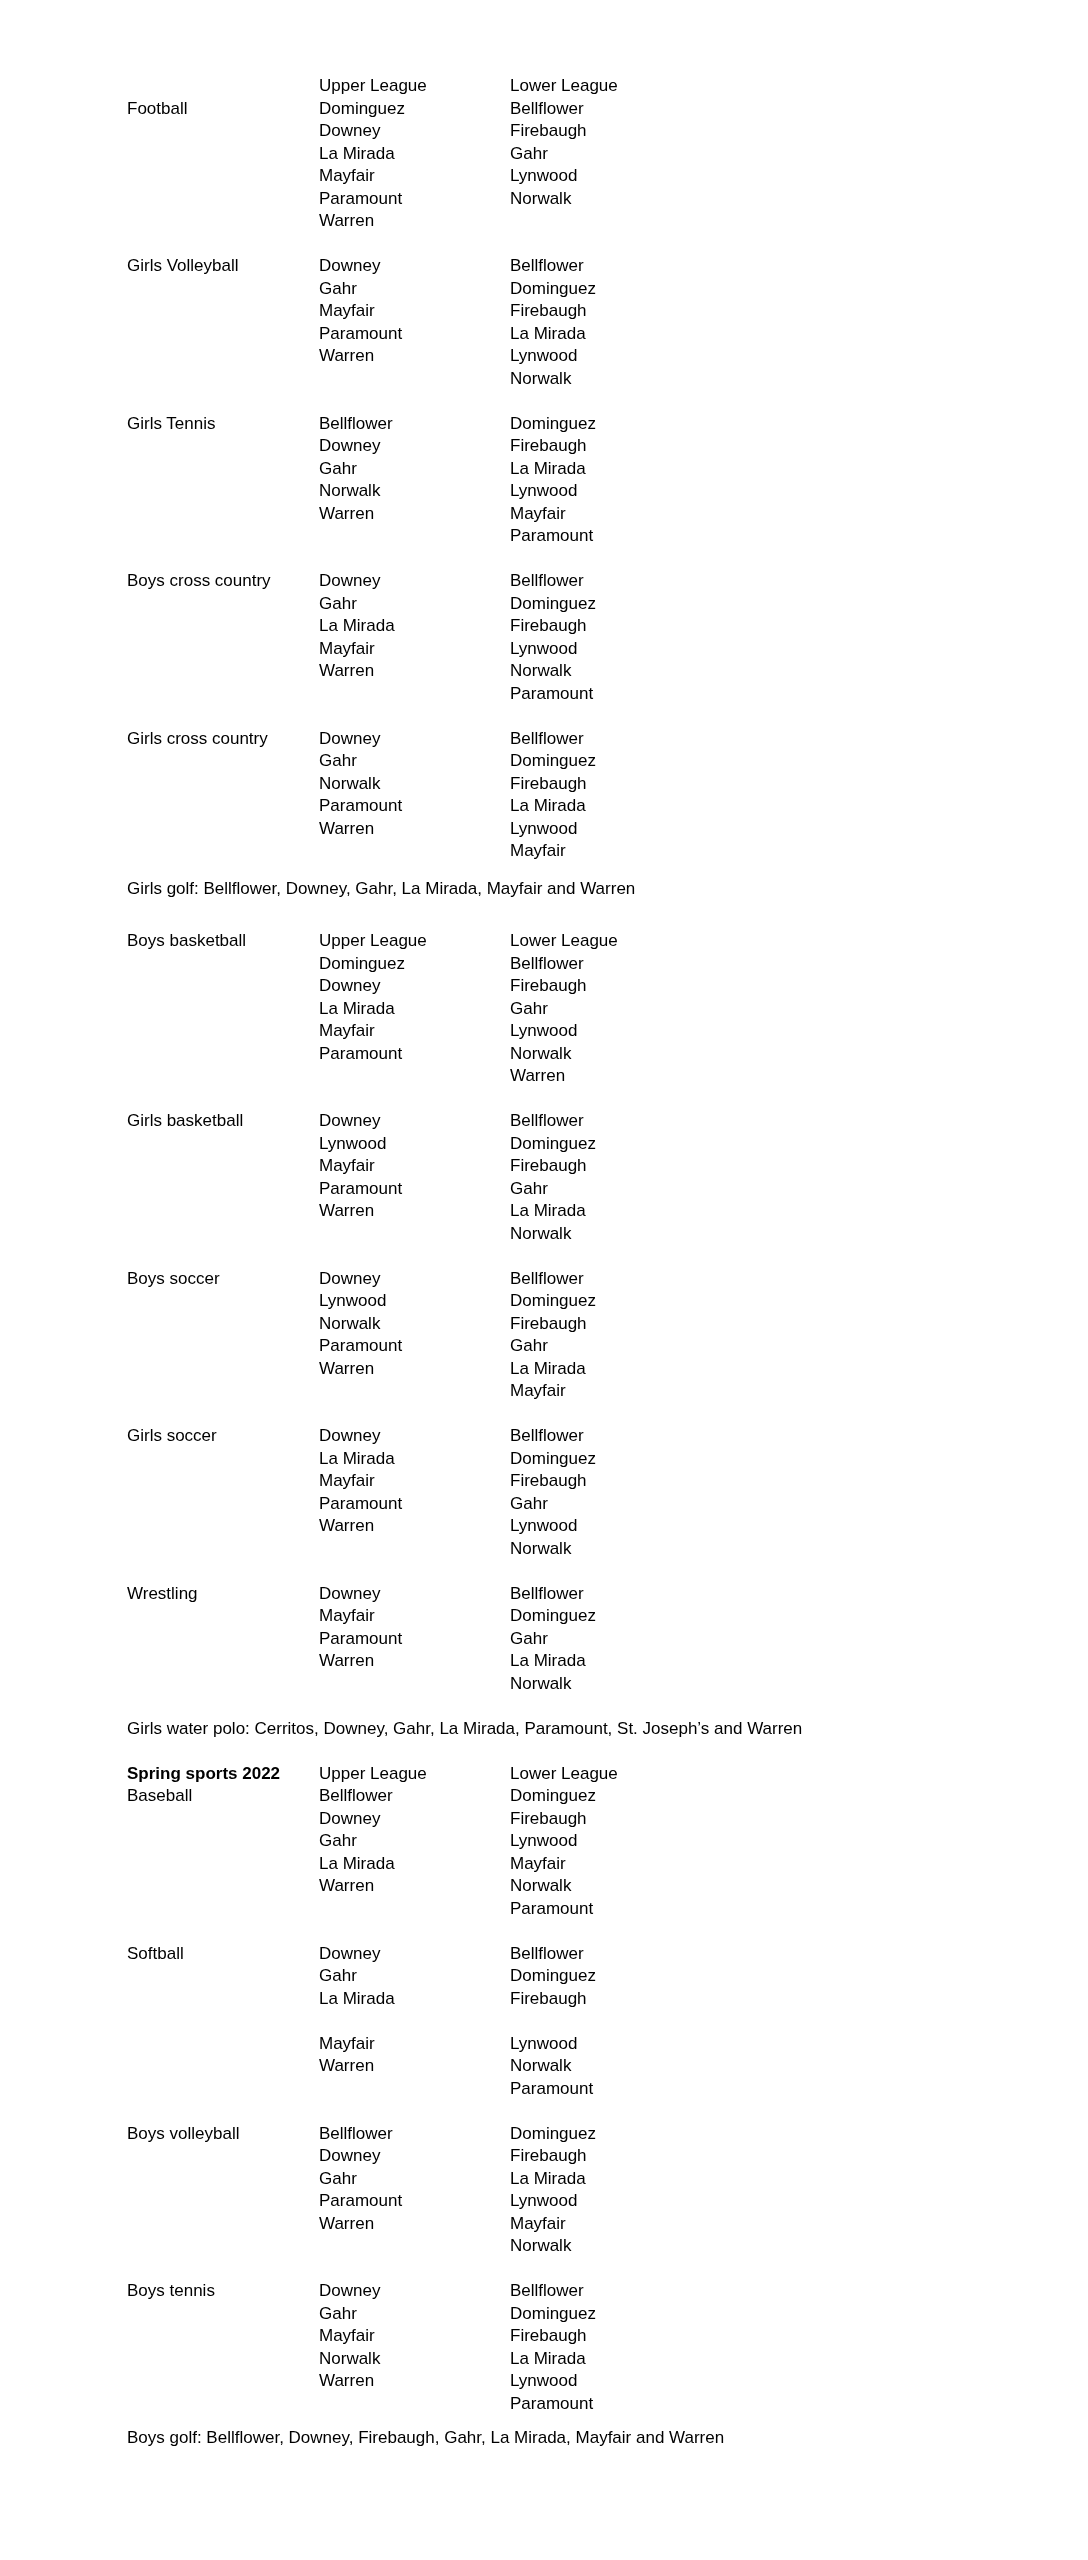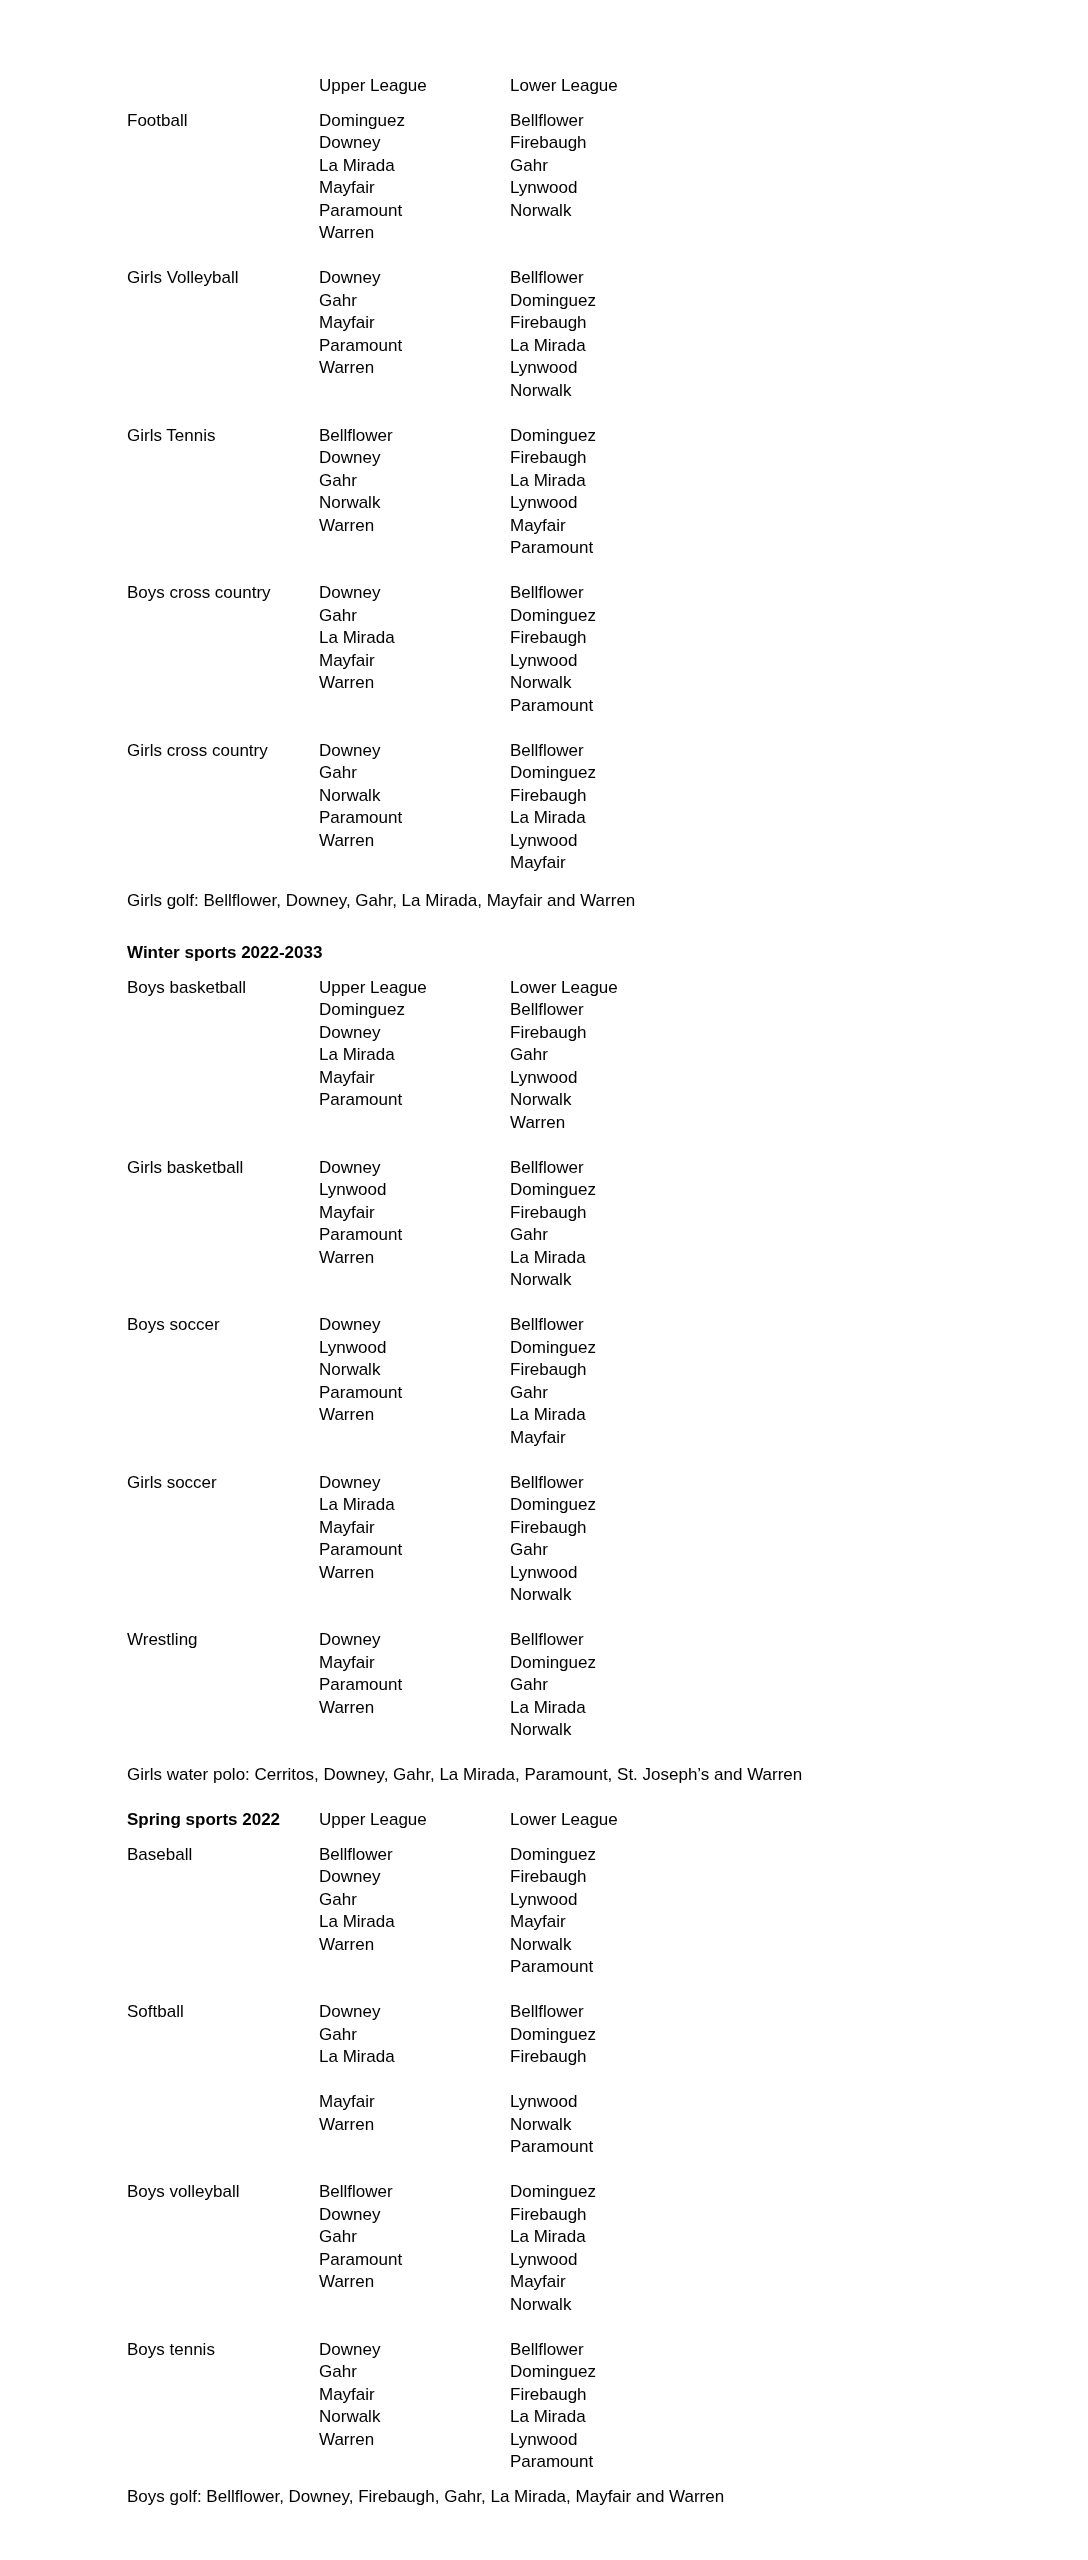--- a/index.html
+++ b/index.html
@@ -28,21 +28,21 @@
   .row {
     display: flex;
     min-height: 22.5px;
     white-space: nowrap;
   }
   .c1 { flex: 0 0 192px; width: 192px; }
   .c2 { flex: 0 0 191px; width: 191px; }
   .c3 { flex: 1 1 auto; }
   .bold { font-weight: bold; }
   .sport-block { margin-top: 22.5px; }
-  .sport-block.first { margin-top: 12px; }
+  .sport-block.first { margin-top: 0; }
   .note { min-height: 22.5px; white-space: nowrap; }
   .note.mt-sm { margin-top: 15px; }
   .note.mt-md { margin-top: 12px; }
   .note.mt-line { margin-top: 22.5px; }
 </style>
 </head>
 <body>
 
 <div class="doc" id="doc">
     <div class="section ">
@@ -207,25 +207,20 @@
         </div>
         <div class="row">
           <div class="c1"></div>
           <div class="c2"></div>
           <div class="c3">Mayfair</div>
         </div>
       </div>
       <div class="note mt-sm">Girls golf: Bellflower, Downey, Gahr, La Mirada, Mayfair and Warren</div>
     </div>
     <div class="section mt-winter">
-      <div class="row">
-        <div class="c1 bold">Winter sports 2022-2033</div>
-        <div class="c2"></div>
-        <div class="c3"></div>
-      </div>
       <div class="sport-block first">
         <div class="row">
           <div class="c1">Boys basketball</div>
           <div class="c2">Upper League</div>
           <div class="c3">Lower League</div>
         </div>
         <div class="row">
           <div class="c1"></div>
           <div class="c2">Dominguez</div>
           <div class="c3">Bellflower</div>

